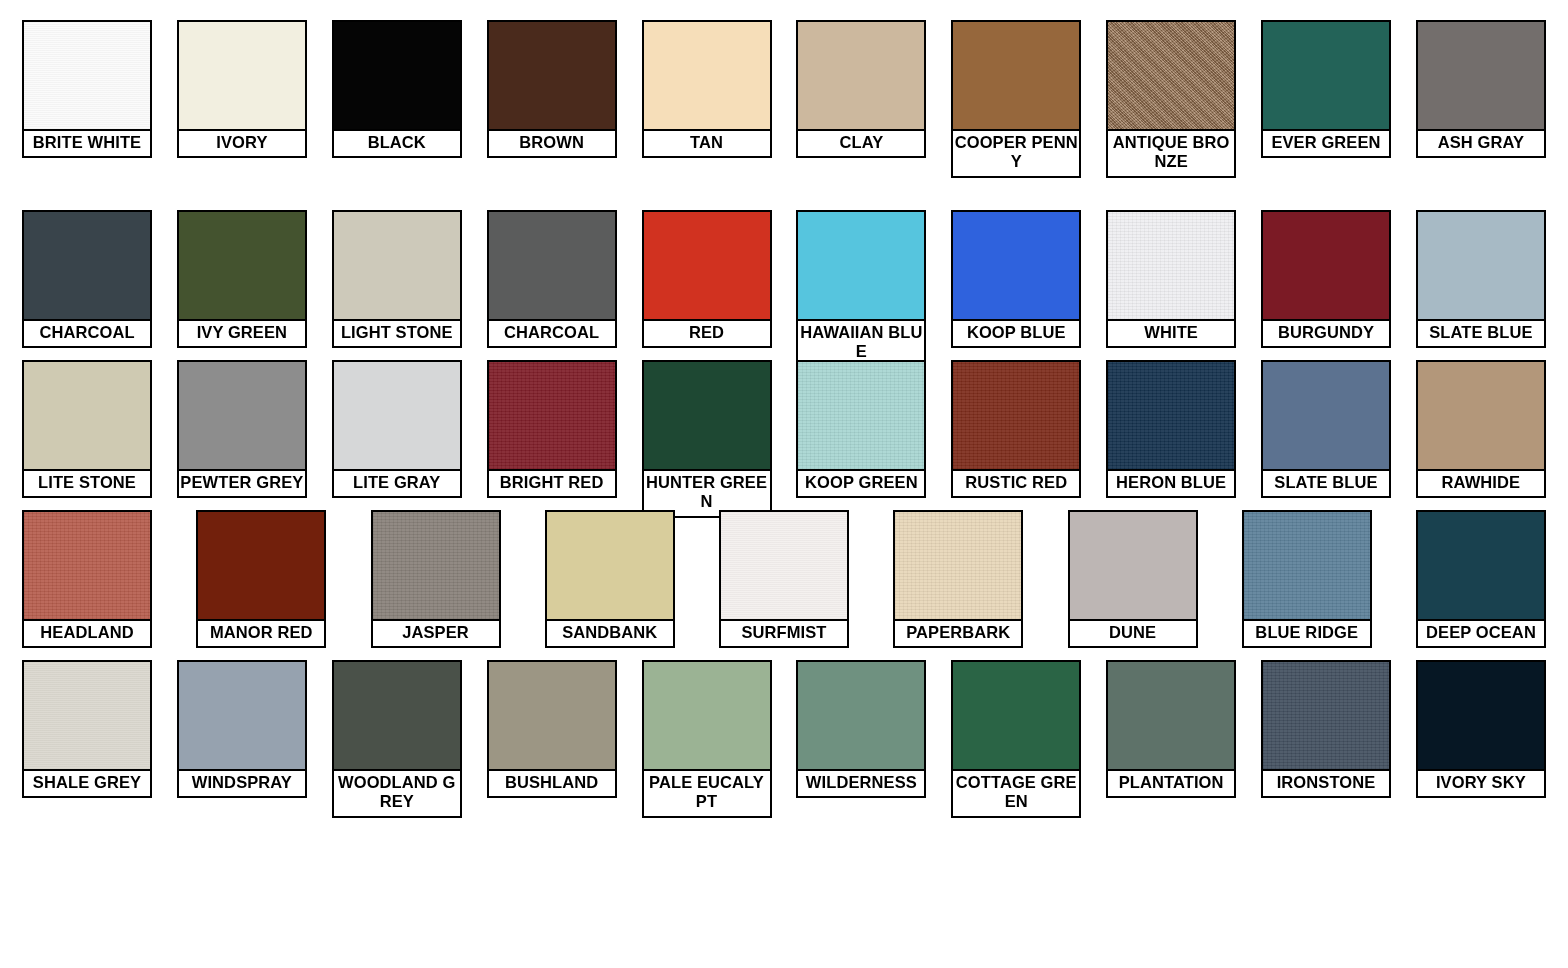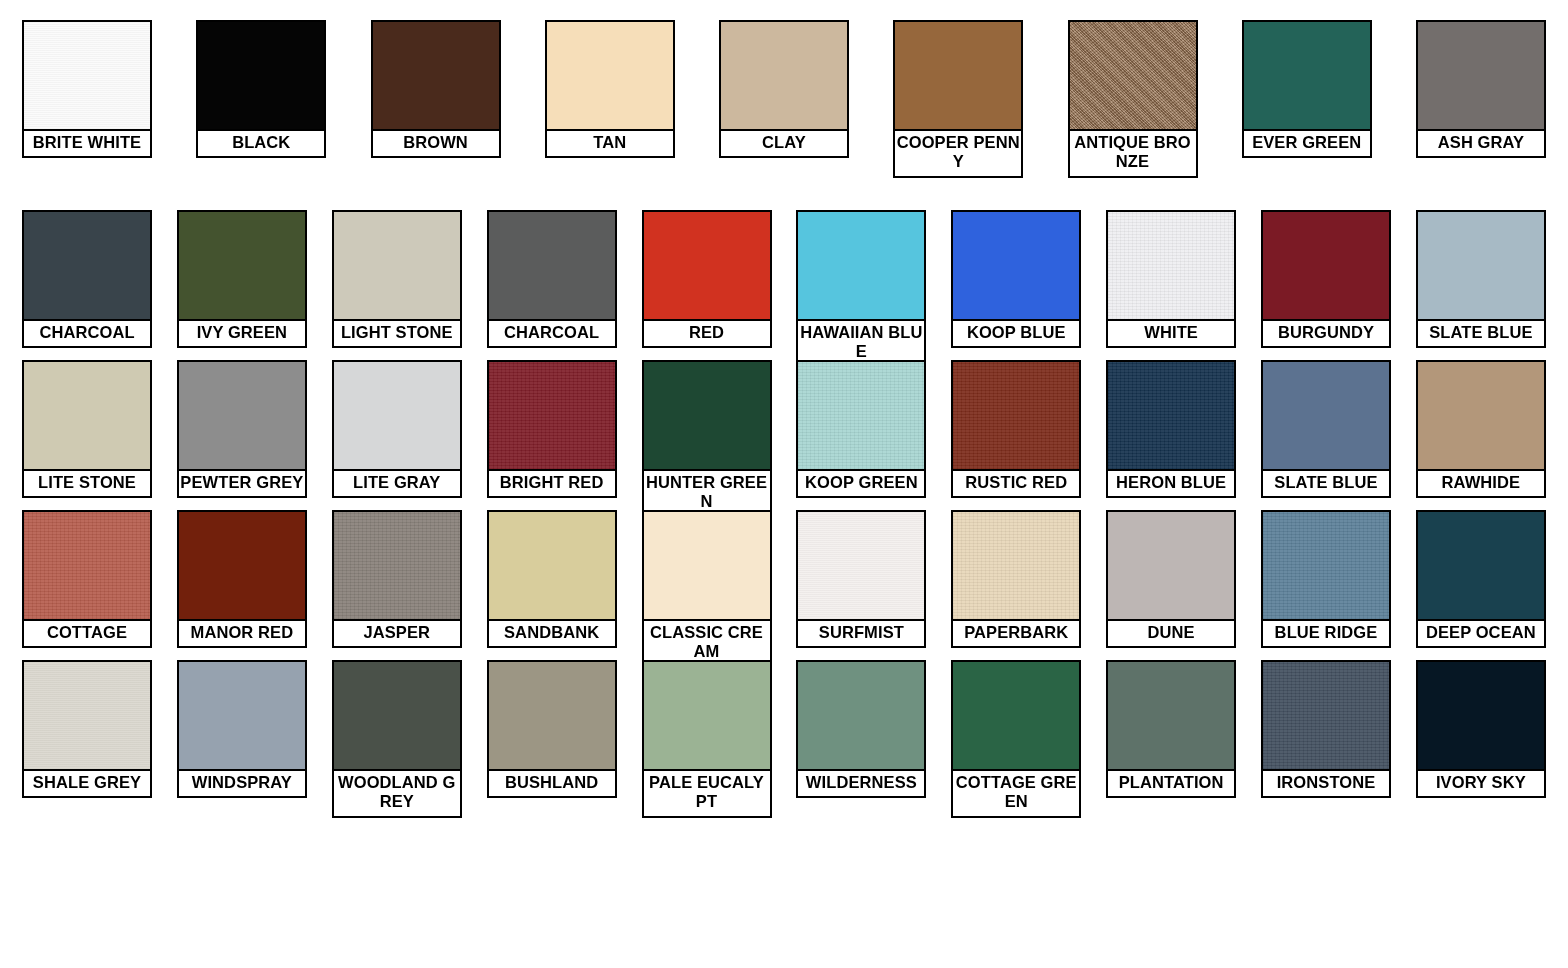--- a/index.html
+++ b/index.html
@@ -107,20 +107,26 @@
 
 <div class="chart">
   <div class="swatch-row row-1">
       <div class="swatch-card">
         <div class="swatch-color tex-fine" style="background-color: rgb(251, 251, 251);"></div>
         <div class="swatch-label">
           <span>BRITE WHITE</span>
         </div>
       </div>
       <div class="swatch-card">
+        <div class="swatch-color" style="background-color: rgb(242, 239, 224);"></div>
+        <div class="swatch-label">
+          <span>IVORY</span>
+        </div>
+      </div>
+      <div class="swatch-card">
         <div class="swatch-color" style="background-color: rgb(5, 5, 5);"></div>
         <div class="swatch-label">
           <span>BLACK</span>
         </div>
       </div>
       <div class="swatch-card">
         <div class="swatch-color" style="background-color: rgb(74, 42, 28);"></div>
         <div class="swatch-label">
           <span>BROWN</span>
         </div>
@@ -283,45 +289,39 @@
         <div class="swatch-color" style="background-color: rgb(179, 151, 122);"></div>
         <div class="swatch-label">
           <span>RAWHIDE</span>
         </div>
       </div>
     </div>
   <div class="swatch-row row-4">
       <div class="swatch-card">
         <div class="swatch-color tex-light" style="background-color: rgb(181, 92, 76);"></div>
         <div class="swatch-label">
-          <span>COTTAGE</span>
+          <span>HEADLAND</span>
         </div>
       </div>
       <div class="swatch-card">
         <div class="swatch-color" style="background-color: rgb(114, 32, 12);"></div>
         <div class="swatch-label">
           <span>MANOR RED</span>
         </div>
       </div>
       <div class="swatch-card">
         <div class="swatch-color tex-light" style="background-color: rgb(135, 127, 120);"></div>
         <div class="swatch-label">
           <span>JASPER</span>
         </div>
       </div>
       <div class="swatch-card">
         <div class="swatch-color" style="background-color: rgb(216, 205, 156);"></div>
         <div class="swatch-label">
           <span>SANDBANK</span>
-        </div>
-      </div>
-      <div class="swatch-card">
-        <div class="swatch-color" style="background-color: rgb(247, 231, 205);"></div>
-        <div class="swatch-label">
-          <span>CLASSIC CREAM</span>
         </div>
       </div>
       <div class="swatch-card">
         <div class="swatch-color tex-fine" style="background-color: rgb(244, 240, 238);"></div>
         <div class="swatch-label">
           <span>SURFMIST</span>
         </div>
       </div>
       <div class="swatch-card">
         <div class="swatch-color tex-light" style="background-color: rgb(231, 214, 184);"></div>

